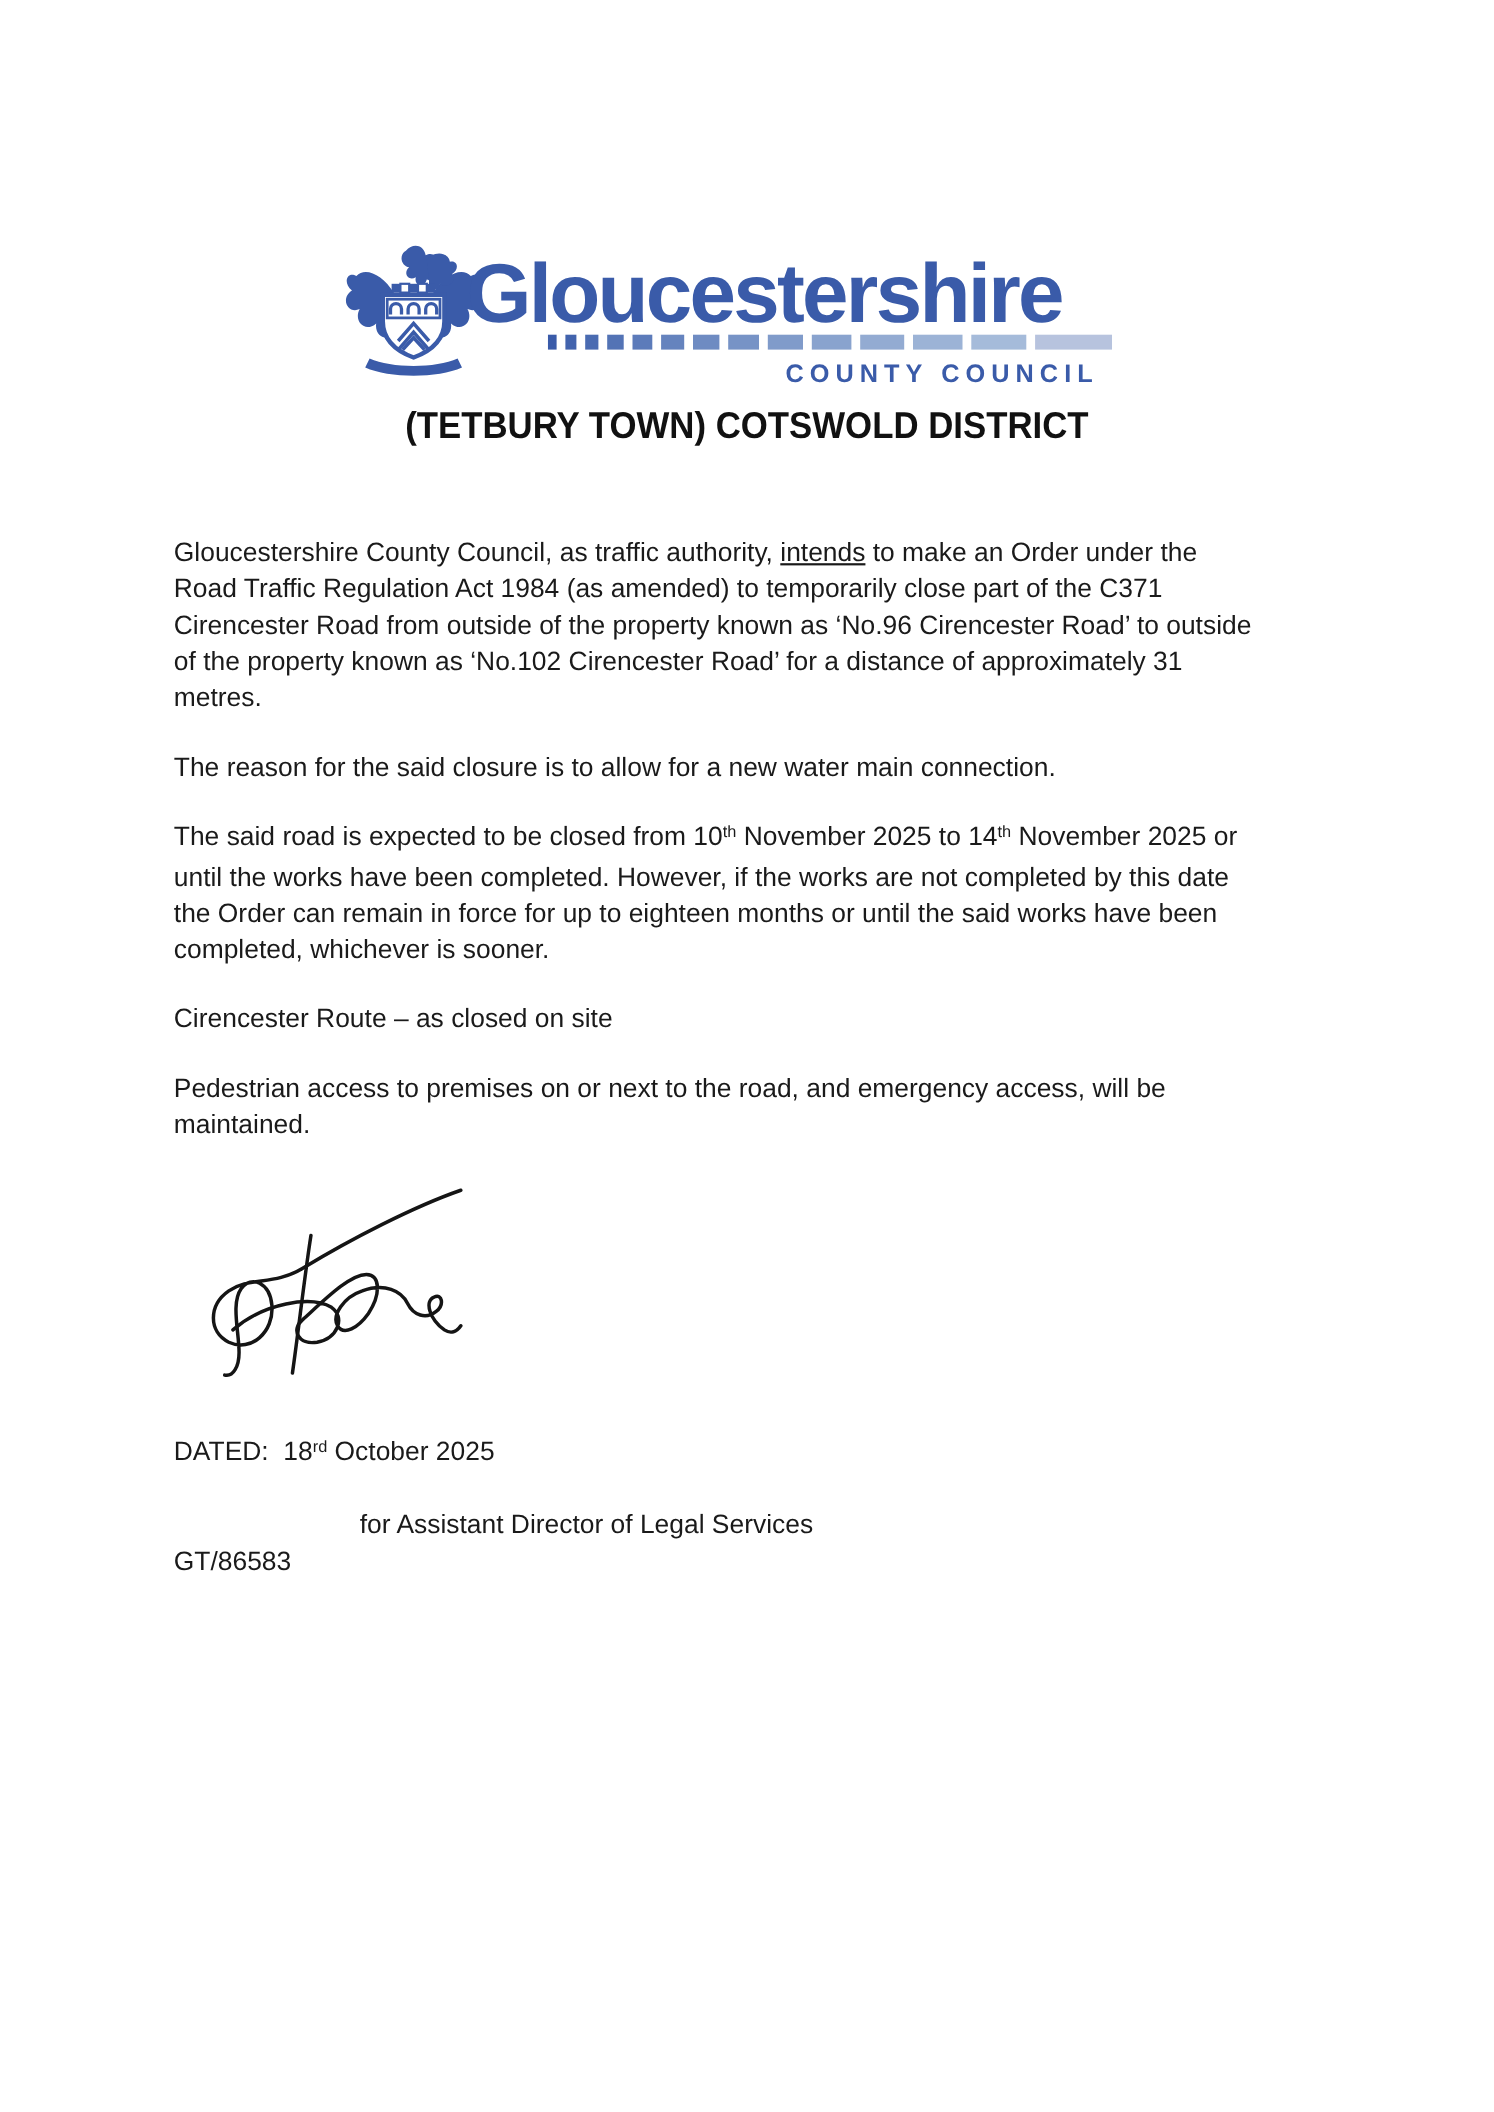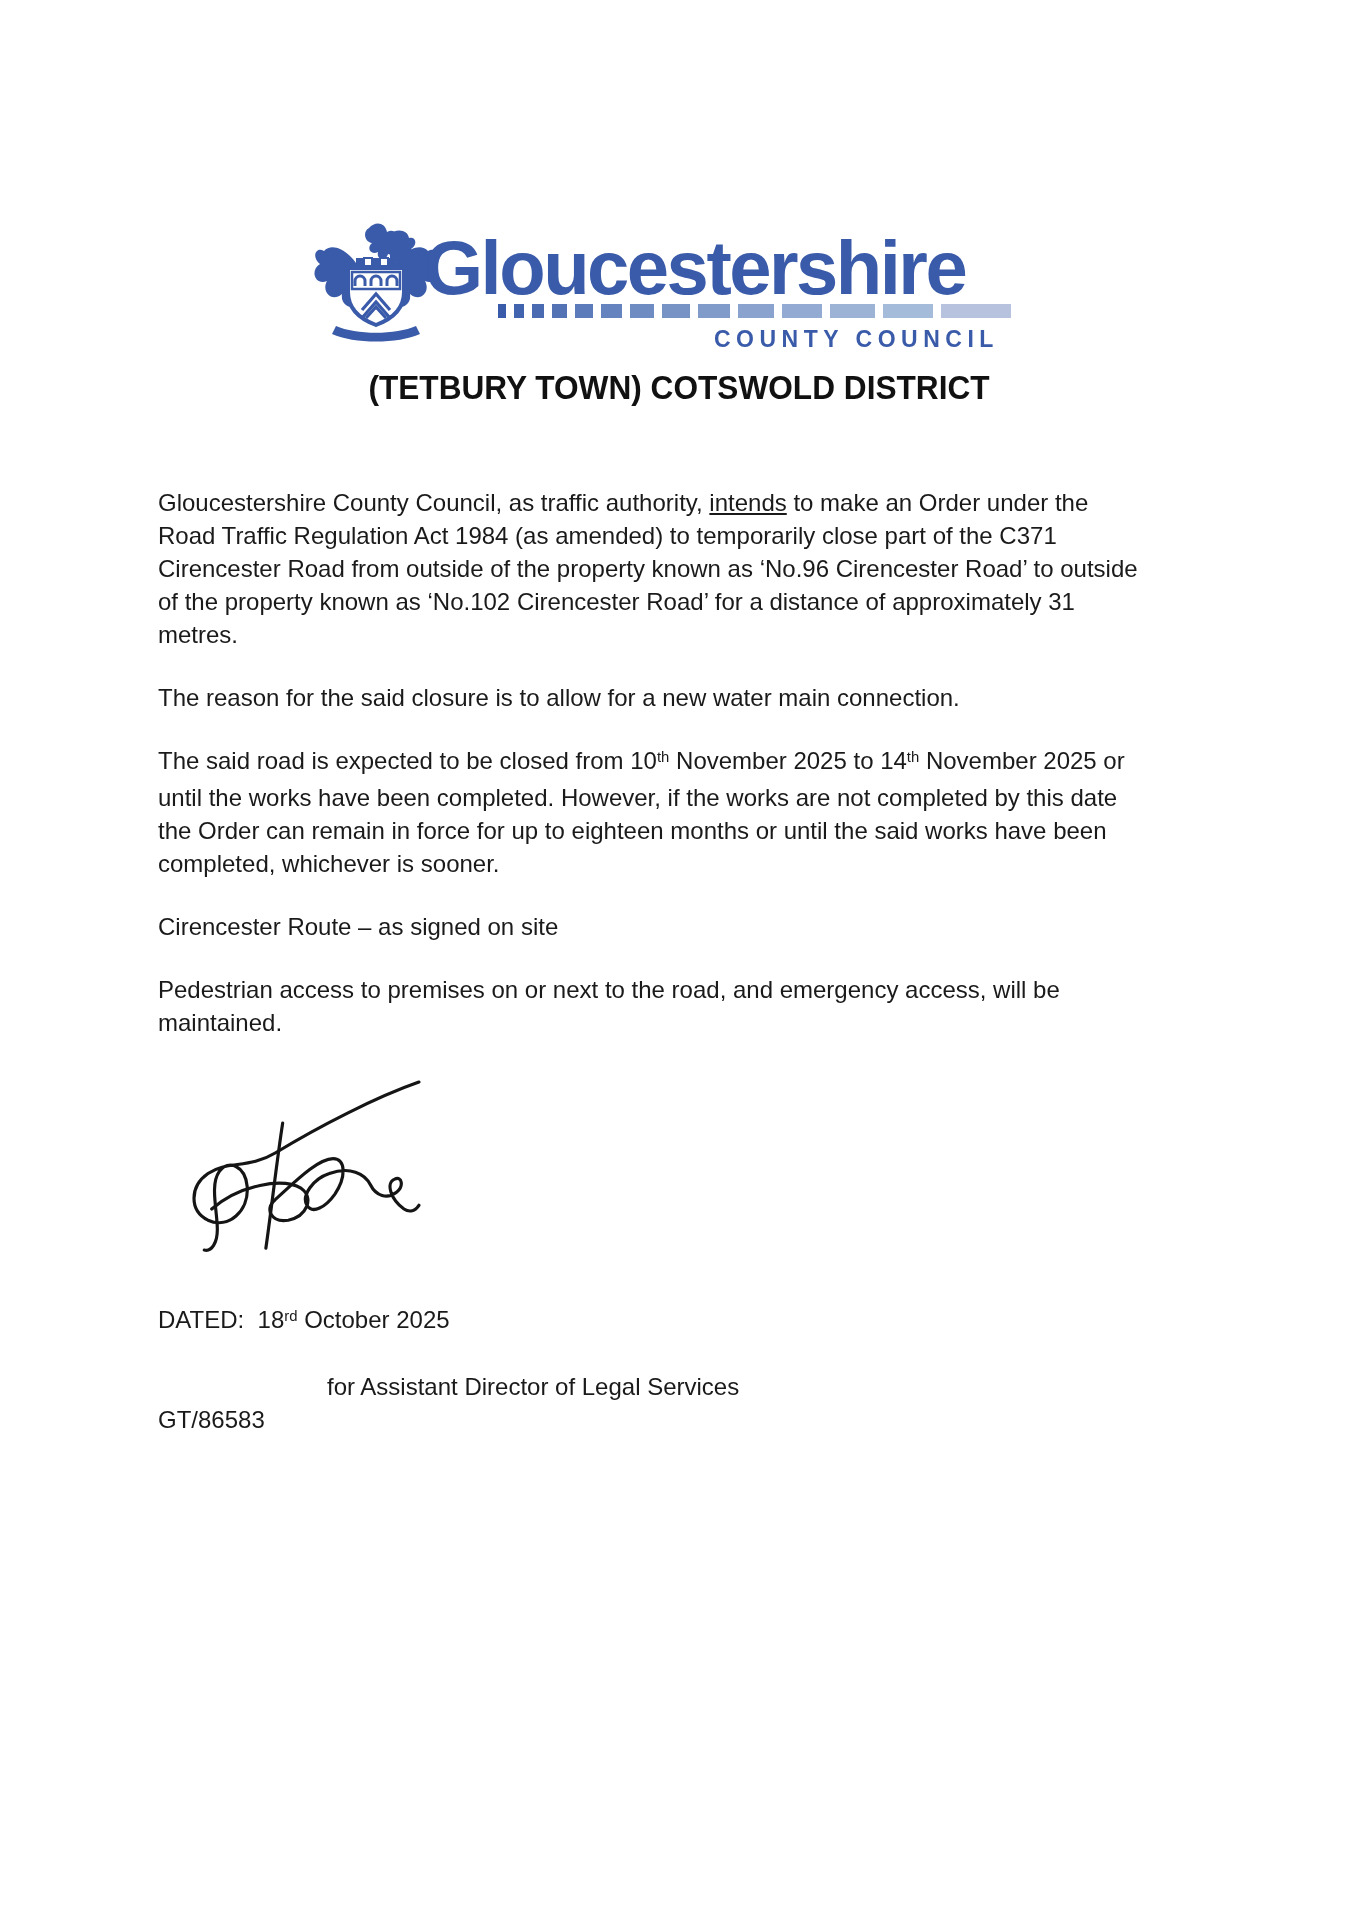--- a/index.html
+++ b/index.html
@@ -118,21 +118,21 @@
   </div>
 
   <div class="title">
     <div><span class="title-line">(TETBURY TOWN) COTSWOLD DISTRICT</span></div>
   </div>
 
   <div class="content">
     <p><span>Gloucestershire County Council, as traffic authority, </span><span class="u">intends</span><span> to make an Order under the Road Traffic Regulation Act 1984 (as amended) to temporarily close part of the C371 Cirencester Road from outside of the property known as ‘No.96 Cirencester Road’ to outside of the property known as ‘No.102 Cirencester Road’ for a distance of approximately 31 metres.</span></p>
     <p><span>The reason for the said closure is to allow for a new water main connection.</span></p>
     <p><span>The said road is expected to be closed from </span><span class="b">10</span><span class="b sup">th</span><span class="b"> November 2025 to 14</span><span class="b sup">th</span><span class="b"> November 2025</span><span> or until the works have been completed. However, if the works are not completed by this date the Order can remain in force for up to eighteen months or until the said works have been completed, whichever is sooner.</span></p>
-    <p><span class="b">Cirencester Route – </span><span>as signed on site</span></p>
+    <p><span class="b">Cirencester Route – </span><span>as closed on site</span></p>
     <p><span>Pedestrian access to premises on or next to the road, and emergency access, will be maintained.</span></p>
 
     <div class="signature">
       <svg width="272" height="196" viewBox="0 0 290 210">
         <g fill="none" stroke="#151515" stroke-width="3.4" stroke-linecap="round" stroke-linejoin="round">
           <path d="M266 14 C220 30 158 62 112 90 C84 107 60 98 40 112 C20 126 20 152 40 162 C62 172 84 152 82 126 C80 104 62 96 52 110 C42 124 50 152 50 172 C50 186 44 196 36 194"></path>
           <path d="M120 58 C114 96 108 150 102 192"></path>
           <path d="M44 150 C74 124 120 116 140 128 C154 138 146 158 126 162 C108 165 100 150 112 140 C134 120 158 96 174 96 C188 96 188 116 176 134 C166 148 152 156 146 146 C140 136 152 118 170 112 C192 104 208 112 214 124 C220 136 232 140 242 132 C250 126 248 114 240 118 C230 122 236 140 250 150 C256 154 262 152 266 146"></path>
         </g>
       </svg>

